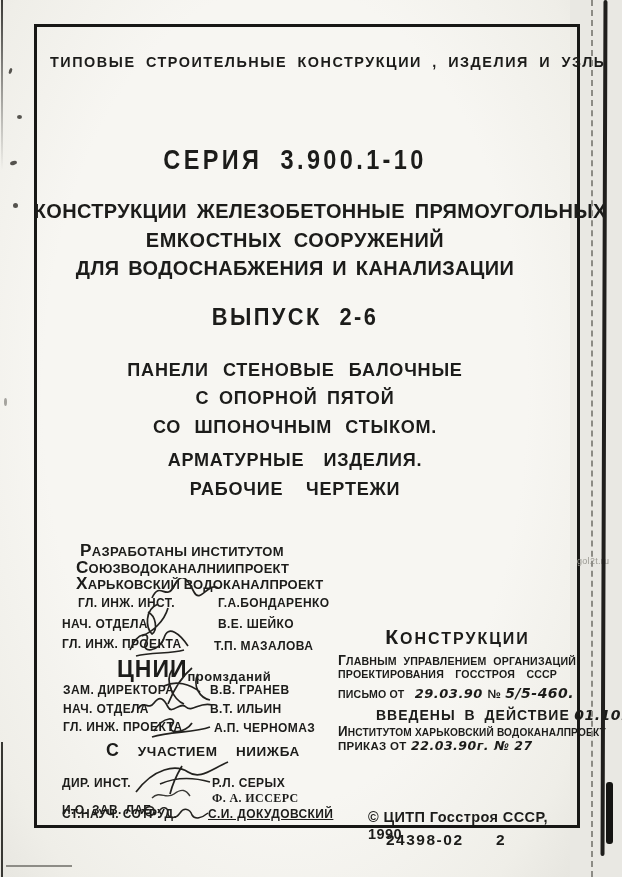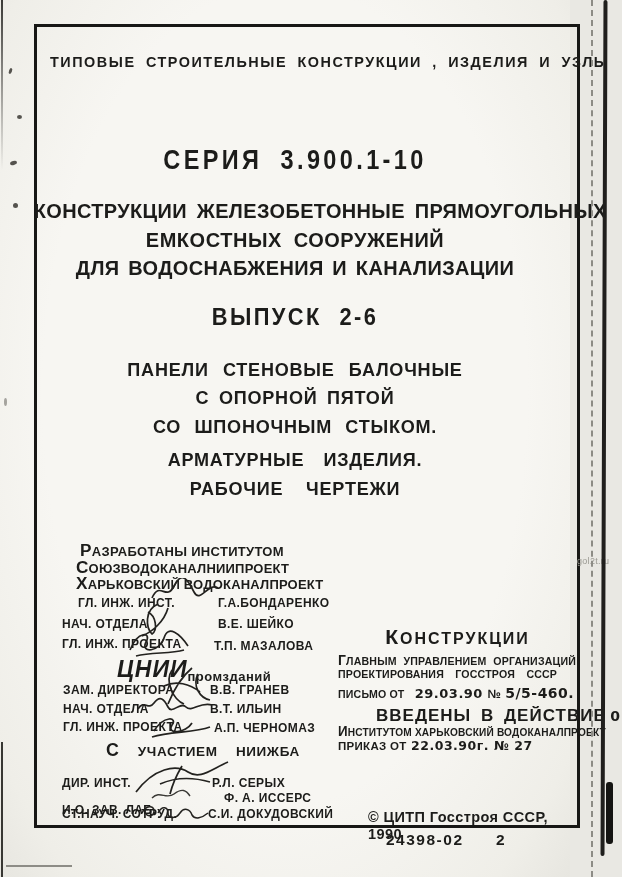--- a/index.html
+++ b/index.html
@@ -19,21 +19,21 @@
   .frame{
     position:absolute;left:34px;top:24px;width:540px;height:798px;
     border:3px solid #171715;
   }
   
   .b{font-weight:700;}
   .ctr{left:20px;width:550px;text-align:center;}
   .cond{transform:scaleX(0.84);transform-origin:50% 50%;}
   .cond2{transform:scaleX(0.95);transform-origin:50% 50%;}
   .cap-first::first-letter{font-size:1.32em;}
-  .hand{font-family:"DejaVu Sans", sans-serif;font-weight:700;letter-spacing:0.5px;}
+  .hand{font-family:"DejaVu Sans", sans-serif;font-style:italic;font-weight:700;letter-spacing:0.5px;}
   .role{font-size:12px;font-weight:700;letter-spacing:0.4px;}
   .nm{font-size:12px;font-weight:700;letter-spacing:0.4px;}
   .appr-line{font-size:11.5px;font-weight:700;letter-spacing:0.2px;transform:scaleX(0.92);transform-origin:left top;white-space:nowrap;}
   .sig svg{display:block;}
   .speck{position:absolute;background:#55534e;border-radius:50%;}
   .wm{color:#9b9a93;font-size:9px;letter-spacing:0.3px;}
 </style>
 </head>
 <body>
 
@@ -78,21 +78,21 @@
         <path d="M24,2 C10,8 12,26 18,32 C24,28 22,14 14,10 M8,34 C18,30 30,20 34,6" fill="none" stroke="#23221f" stroke-width="1.7"></path>
       </svg>
   </div>
   <div class="abs sig" style="left:126px;top:626px;">
     <svg width="66" height="32" viewBox="0 0 66 32">
         <path d="M4,24 C12,4 26,6 20,16 C14,28 34,26 38,12 S54,8 62,20 M10,30 C26,26 44,28 58,24" fill="none" stroke="#23221f" stroke-width="1.7"></path>
       </svg>
   </div>
 
   <div class="abs" style="left:117px;top:656px;white-space:nowrap;">
-    <span class="b" style="font-size:23px;letter-spacing:1px;font-style:italic;">ЦНИИ</span><span class="b" style="font-size:13px;position:relative;top:4px;letter-spacing:0.5px;">промзданий</span>
+    <span class="b" style="font-size:23px;letter-spacing:1px;">ЦНИИ</span><span class="b" style="font-size:13px;position:relative;top:4px;letter-spacing:0.5px;">промзданий</span>
   </div>
 
   <div class="abs role" style="left:63px;top:684px;">ЗАМ. ДИРЕКТОРА</div>
   <div class="abs nm" style="left:210px;top:684px;">В.В. ГРАНЕВ</div>
   <div class="abs role" style="left:63px;top:703px;">НАЧ. ОТДЕЛА</div>
   <div class="abs nm" style="left:210px;top:703px;">В.Т. ИЛЬИН</div>
   <div class="abs role" style="left:63px;top:721px;">ГЛ. ИНЖ. ПРОЕКТА</div>
   <div class="abs nm" style="left:214px;top:722px;">А.П. ЧЕРНОМАЗ</div>
 
   <div class="abs sig" style="left:158px;top:666px;">
@@ -109,23 +109,23 @@
     <svg width="62" height="26" viewBox="0 0 62 26">
         <path d="M4,18 C14,2 28,4 22,12 C16,22 36,20 42,10 M2,24 C20,18 44,20 60,14" fill="none" stroke="#23221f" stroke-width="1.7"></path>
       </svg>
   </div>
 
   <div class="abs b cap-first" style="left:106px;top:740px;font-size:13.5px;letter-spacing:0.6px;word-spacing:14px;">С УЧАСТИЕМ  НИИЖБА</div>
 
   <div class="abs role" style="left:62px;top:777px;">ДИР. ИНСТ.</div>
   <div class="abs nm" style="left:212px;top:777px;">Р.Л. СЕРЫХ</div>
   <div class="abs role" style="left:62px;top:804px;">И.О. ЗАВ. ЛАБ.</div>
-  <div class="abs nm" style="left:224px;top:792px;">Ф. А. ИССЕРС</div>
+  <div class="abs nm" style="left:212px;top:792px;font-family:Liberation Serif, serif;">Ф. А. ИССЕРС</div>
   <div class="abs role" style="left:62px;top:808px;">СТ.НАУЧ. СОТРУД.</div>
-  <div class="abs nm" style="left:208px;top:808px;">С.И. ДОКУДОВСКИЙ</div>
+  <div class="abs nm" style="left:208px;top:808px;text-decoration:underline;">С.И. ДОКУДОВСКИЙ</div>
 
   <div class="abs sig" style="left:132px;top:758px;">
     <svg width="100" height="38" viewBox="0 0 100 38">
         <path d="M4,34 C22,10 44,6 56,14 C68,22 78,12 96,4 M28,26 C46,18 64,20 78,24 M50,8 C44,18 40,28 38,36" fill="none" stroke="#23221f" stroke-width="1.7"></path>
       </svg>
   </div>
   <div class="abs sig" style="left:150px;top:788px;">
     <svg width="42" height="14" viewBox="0 0 42 14">
         <path d="M2,10 C10,2 16,12 24,6 S36,2 40,8" fill="none" stroke="#3a3935" stroke-width="1.4"></path>
       </svg>
@@ -140,21 +140,21 @@
   <div class="abs appr-line cap-first" style="left:338px;top:651px;word-spacing:4px;">ГЛАВНЫМ УПРАВЛЕНИЕМ ОРГАНИЗАЦИЙ</div>
   <div class="abs appr-line" style="left:338px;top:668px;word-spacing:9px;">ПРОЕКТИРОВАНИЯ  ГОССТРОЯ СССР</div>
   <div class="abs" style="left:338px;top:684px;white-space:nowrap;">
     <span class="appr-line" style="position:static;display:inline-block;">ПИСЬМО ОТ</span>
     <span class="hand" style="font-size:13px;">29.03.90</span>
     <span class="b" style="font-size:12px;">№</span>
     <span class="hand" style="font-size:14px;">5/5-460.</span>
   </div>
 
   <div class="abs" style="left:376px;top:706px;white-space:nowrap;">
-    <span class="b" style="font-size:17px;letter-spacing:1px;word-spacing:4px;">ВВЕДЕНЫ В ДЕЙСТВИЕ</span>
+    <span class="b" style="font-size:14px;letter-spacing:1px;word-spacing:4px;">ВВЕДЕНЫ В ДЕЙСТВИЕ</span>
     <span class="hand" style="font-size:14px;">01.10.90</span>
   </div>
   <div class="abs appr-line cap-first" style="left:338px;top:722px;transform:scaleX(0.88);">ИНСТИТУТОМ ХАРЬКОВСКИЙ ВОДОКАНАЛПРОЕКТ</div>
   <div class="abs" style="left:338px;top:736px;white-space:nowrap;">
     <span class="b" style="font-size:11.5px;letter-spacing:0.3px;">ПРИКАЗ ОТ</span>
     <span class="hand" style="font-size:12.5px;">22.03.90г.  № 27</span>
   </div>
 
   <div class="abs b" style="left:368px;top:809px;font-size:14.5px;letter-spacing:0.4px;">© ЦИТП Госстроя СССР, 1990</div>
   <div class="abs" style="left:386px;top:831px;white-space:nowrap;">

